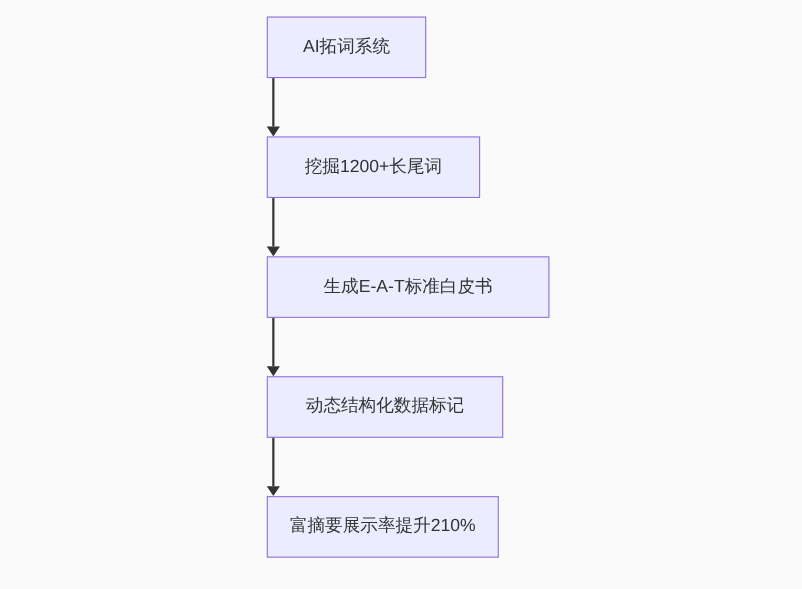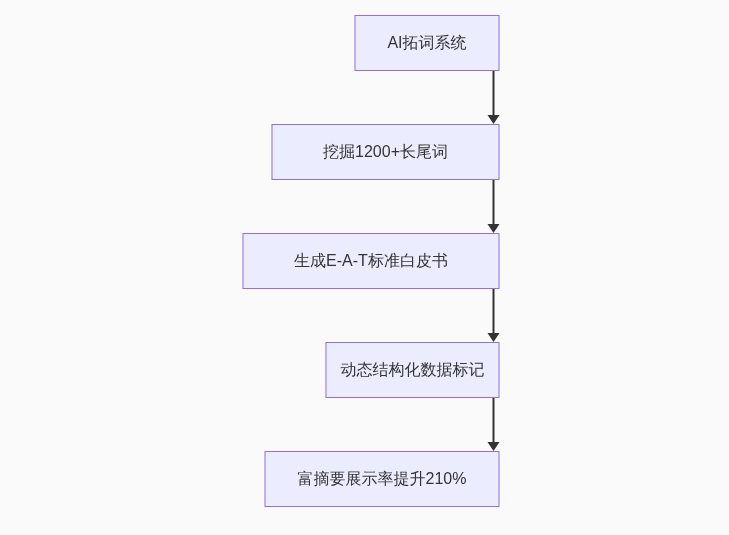--- a/index.html
+++ b/index.html
@@ -19,21 +19,21 @@
     height: 535px;
     background: #fafafa;
   }
   .flow {
     position: absolute;
     left: 371px;
     top: 15px;
     transform: translateX(-50%);
     display: flex;
     flex-direction: column;
-    align-items: flex-end;
+    align-items: flex-start;
   }
   .node {
     box-sizing: border-box;
     height: 56px;
     display: flex;
     align-items: center;
     justify-content: center;
     background: #ececff;
     border: 1px solid #9370db;
     color: #333333;
@@ -69,45 +69,45 @@
 
     <div class="node" style="width:145px">
       <span>AI拓词系统</span>
     </div>
 
     <div class="edge">
       <div class="line"></div>
       <div class="head"></div>
     </div>
 
-    <div class="node" style="width:228px">
+    <div class="node" style="width:194px">
       <span>挖掘1200+长尾词</span>
     </div>
 
     <div class="edge">
       <div class="line"></div>
       <div class="head"></div>
     </div>
 
     <div class="node" style="width:257px">
       <span>生成E-A-T标准白皮书</span>
     </div>
 
     <div class="edge">
       <div class="line"></div>
       <div class="head"></div>
     </div>
 
-    <div class="node" style="width:174px">
+    <div class="node" style="width:215px">
       <span>动态结构化数据标记</span>
     </div>
 
     <div class="edge">
       <div class="line"></div>
       <div class="head"></div>
     </div>
 
-    <div class="node" style="width:235px">
+    <div class="node" style="width:211px">
       <span>富摘要展示率提升210%</span>
     </div>
 
   </div>
 </div>
 
 </body></html>

